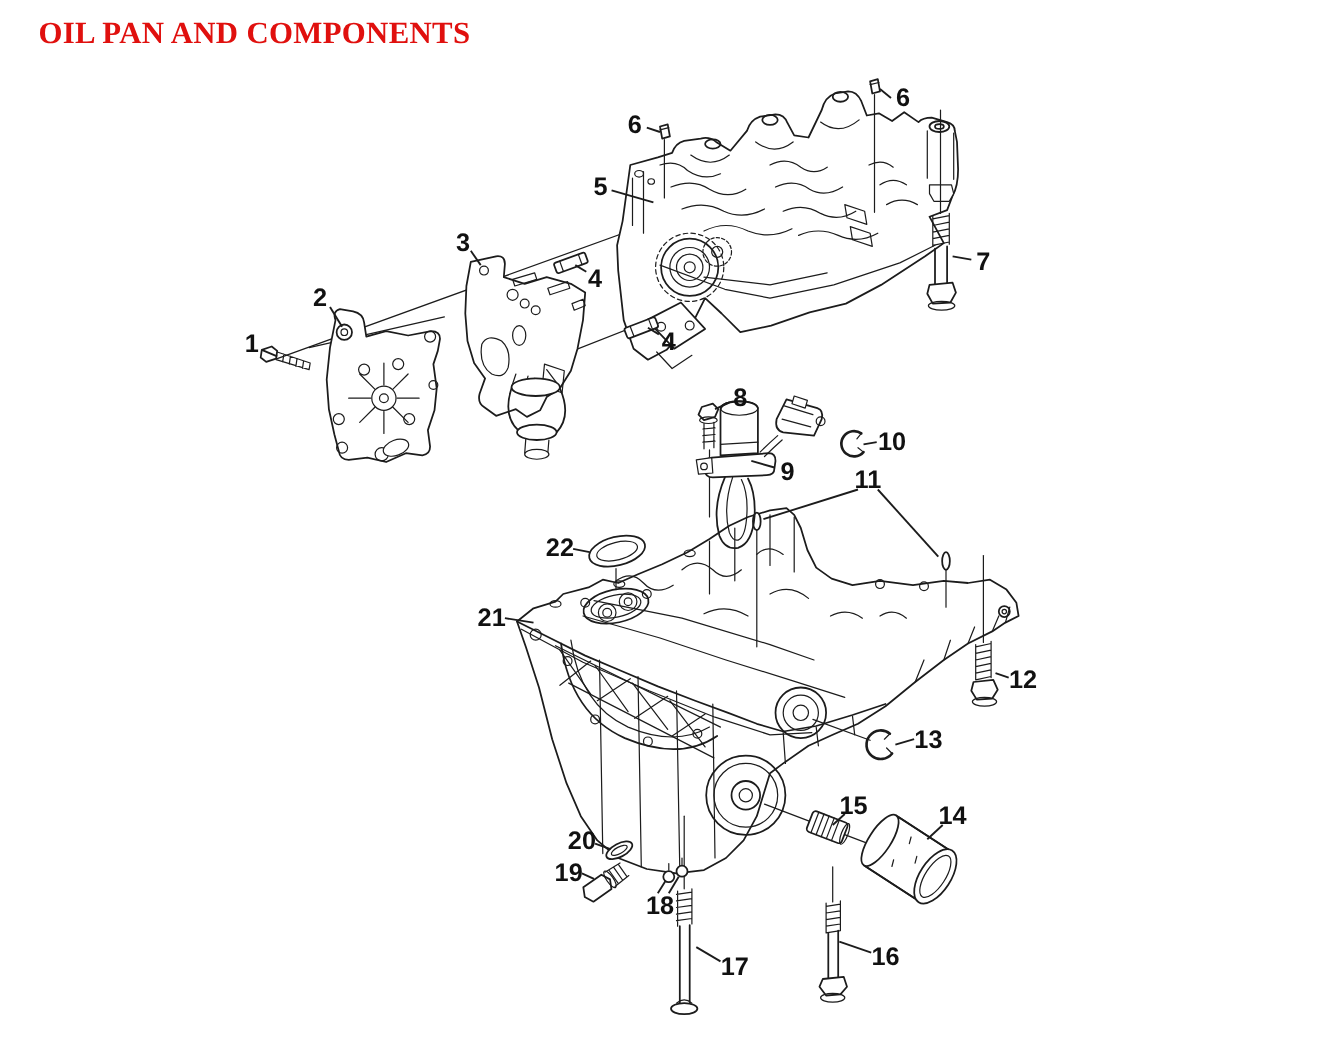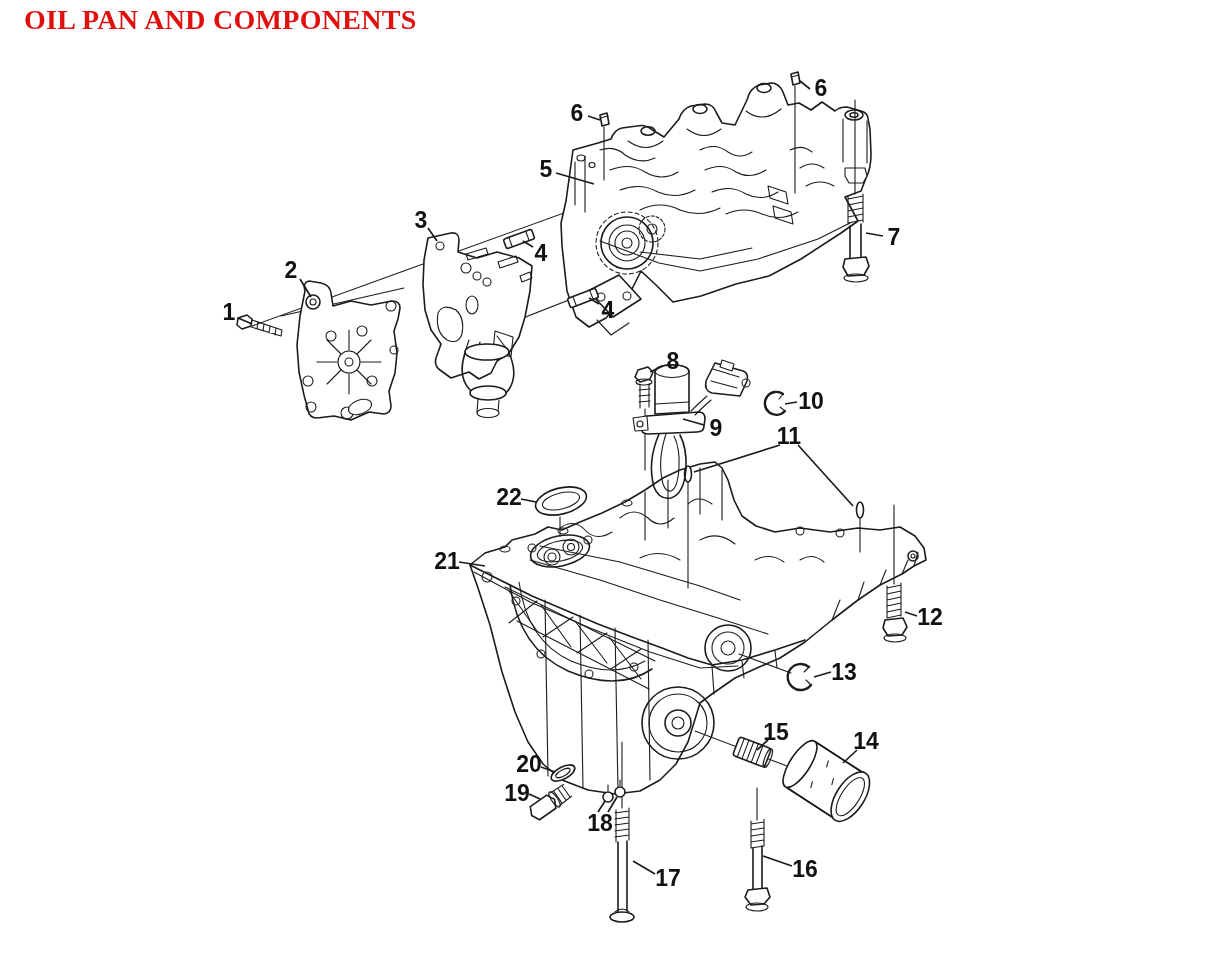--- a/index.html
+++ b/index.html
@@ -1,18 +1,18 @@
 <!DOCTYPE html>
 <html style="--ink: #1c1c1c;"><head>
 <meta charset="utf-8">
 <style>
   html,body{margin:0;padding:0;background:#fff;}
   .stage{position:relative;width:1221px;height:962px;background:#fff;overflow:hidden;
          font-family:"Liberation Sans",sans-serif;}
-  .page-title{position:absolute;left:24px;top:4px;margin:0;
+  .page-title{position:absolute;left:24px;top:4px;margin:11px;
               font-family:"Liberation Serif",serif;font-weight:700;font-size:28px;
               letter-spacing:.3px;white-space:nowrap;}
   svg{position:absolute;left:0;top:0;}
   .ink{stroke:var(--ink,#1c1c1c);fill:none;stroke-width:1.6;stroke-linecap:round;stroke-linejoin:round;}
   .inkf{stroke:var(--ink,#1c1c1c);fill:#fff;stroke-width:1.6;stroke-linecap:round;stroke-linejoin:round;}
   .fine{stroke-width:1.1;}
   .thick{stroke-width:2.4;}
   .leader{stroke:var(--ink,#1c1c1c);stroke-width:1.7;}
   .callout-text{font-family:"Liberation Sans",sans-serif;font-weight:700;fill:#111;}
 </style>

